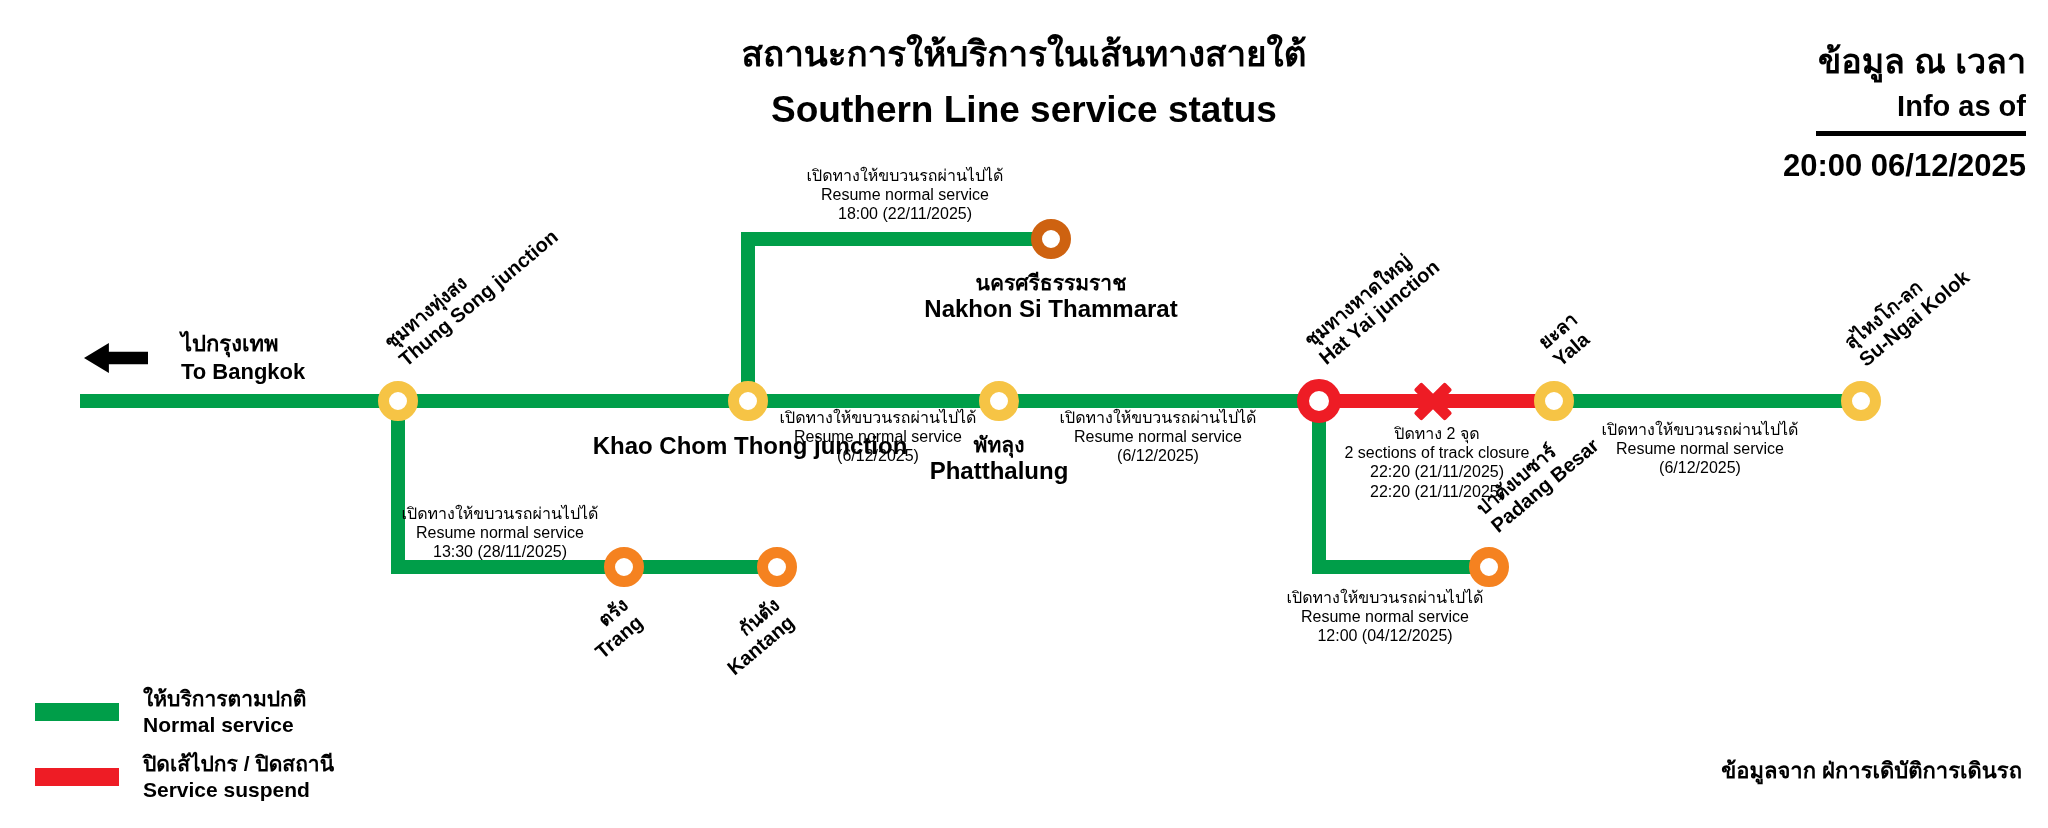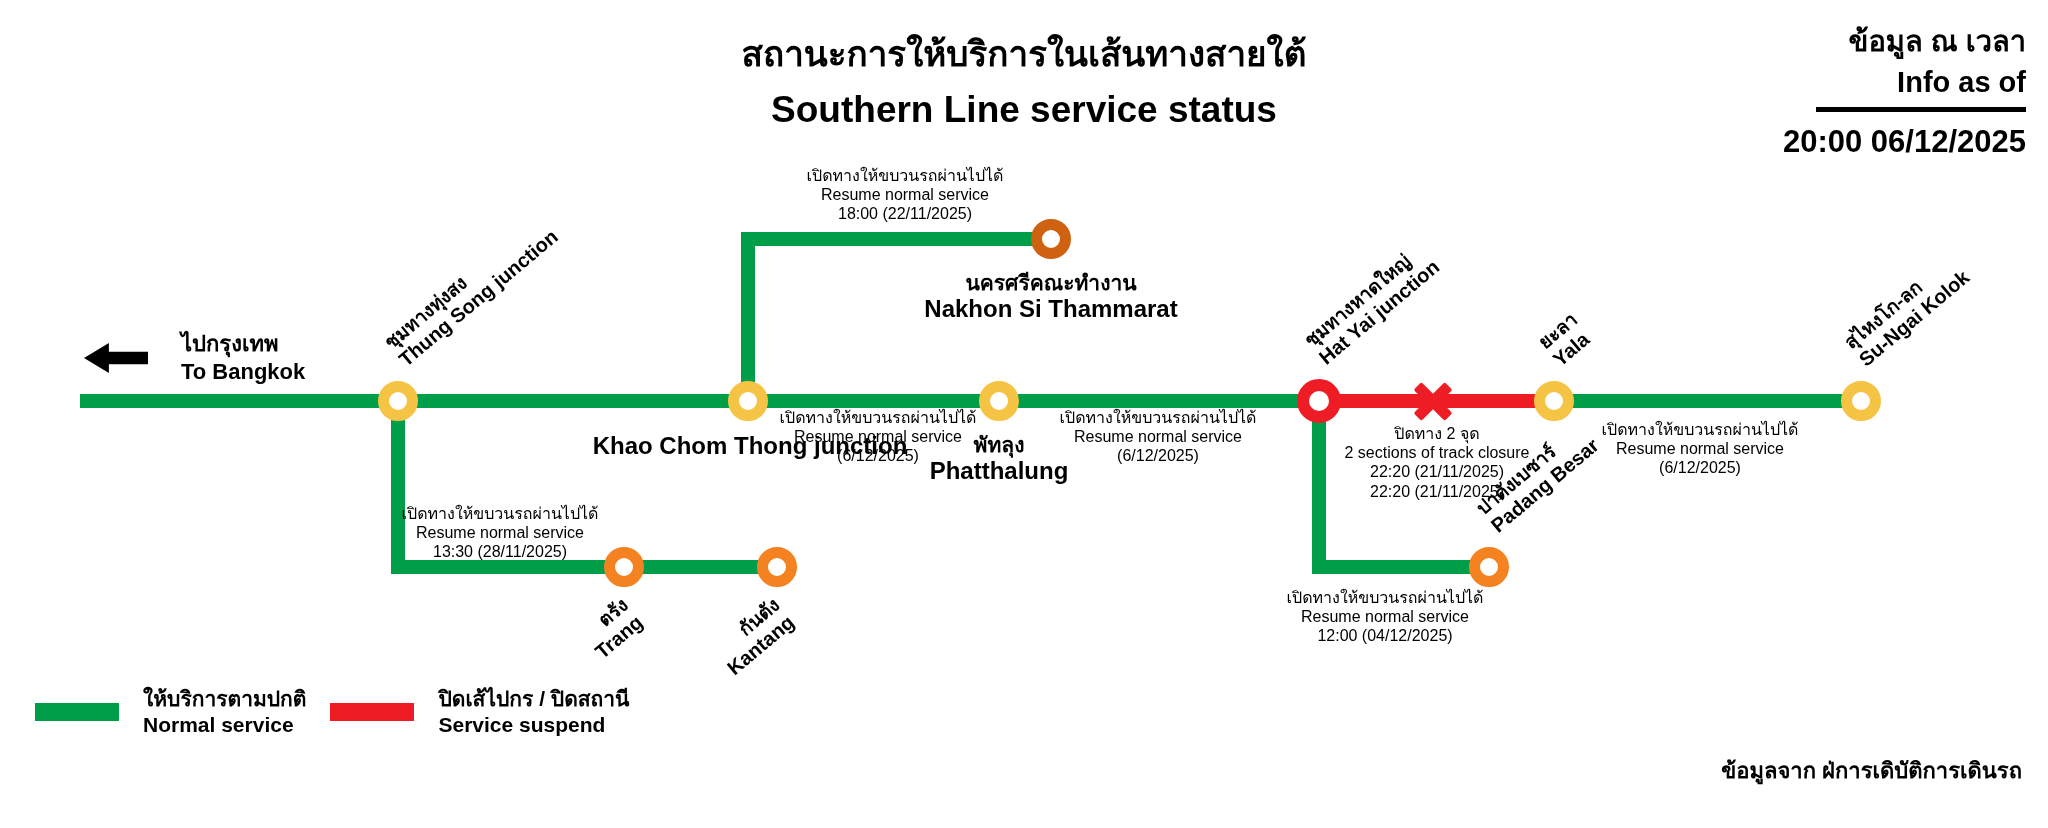--- a/index.html
+++ b/index.html
@@ -7,21 +7,21 @@
   body { font-family:"Liberation Sans","DejaVu Sans",sans-serif; color:#000; }
   #canvas { position:relative; width:2048px; height:828px; background:#fff; overflow:hidden; }
 
   
   .title { position:absolute; left:50%; top:26px; transform:translateX(-50%); text-align:center; font-weight:bold; z-index:5; }
   .title-th { font-size:35px; }
   .title-en { font-size:37px; margin-top:8px; }
 
   
   .info { position:absolute; right:22px; top:18px; text-align:right; font-weight:bold; z-index:5; }
-  .info-th { font-size:29px; }
+  .info-th { font-size:34px;margin-top:16px; }
   .info-en { font-size:29px; margin-top:2px; }
   .info-rule { height:5px; width:210px; background:#000; margin:8px 0 12px auto; }
   .info-time { font-size:31px; }
 
   
   .tobkk { position:absolute; left:84px; top:330px; display:flex; align-items:center; z-index:5;gap:15px; }
   .tobkk svg { width:64px; height:36px; fill:#000; margin-right:18px; }
   .tobkk-text { font-weight:bold; font-size:22px; line-height:1.25; }
 
   
@@ -55,21 +55,21 @@
   .st-th { font-size:19px; }
   .st-en { font-size:20px; }
   .below-label .st-th { font-size:21px; }
   .below-label .st-en { font-size:24px;text-align:center; }
 
   
   .note { position:absolute; transform:translateX(-50%); text-align:center; font-size:16px;
     line-height:1.2; z-index:4; white-space:nowrap; }
 
   
-  .legend { position:absolute; left:35px; top:686px; display:flex; gap:24px; z-index:5; }
+  .legend { position:absolute; left:35px; top:686px; display:flex; flex-direction:column; gap:14px; z-index:5; }
   .legend-row { display:flex; align-items:center; }
   .swatch { width:84px; height:18px; margin-right:24px; flex:0 0 auto; }
   .legend-text { font-weight:bold; font-size:21px; line-height:1.22; }
 
   
   .footer { position:absolute; right:26px; top:756px; text-align:right; font-weight:bold;
     font-size:22px; line-height:1.4; z-index:5; }
 </style>
 </head>
 <body>
@@ -144,21 +144,21 @@
   <div class="slant-tr" style="right:1430px;top:594px">
     <div class="st-th">ตรัง</div>
     <div class="st-en">Trang</div>
   </div>
   <div class="slant-tr" style="right:1278px;top:594px">
     <div class="st-th">กันตัง</div>
     <div class="st-en">Kantang</div>
   </div>
 
   <div class="below-label" style="left:1051px;top:270px">
-    <div class="st-th">นครศรีคณะทำงาน</div>
+    <div class="st-th">นครศรีธรรมราช</div>
     <div class="st-en">Nakhon Si Thammarat</div>
   </div>
   <div class="below-label" style="left:750px;top:432px">
     <div class="st-en">Khao Chom Thong junction</div>
   </div>
   <div class="below-label" style="left:999px;top:432px">
     <div class="st-th">พัทลุง</div>
     <div class="st-en">Phatthalung</div>
   </div>
 

